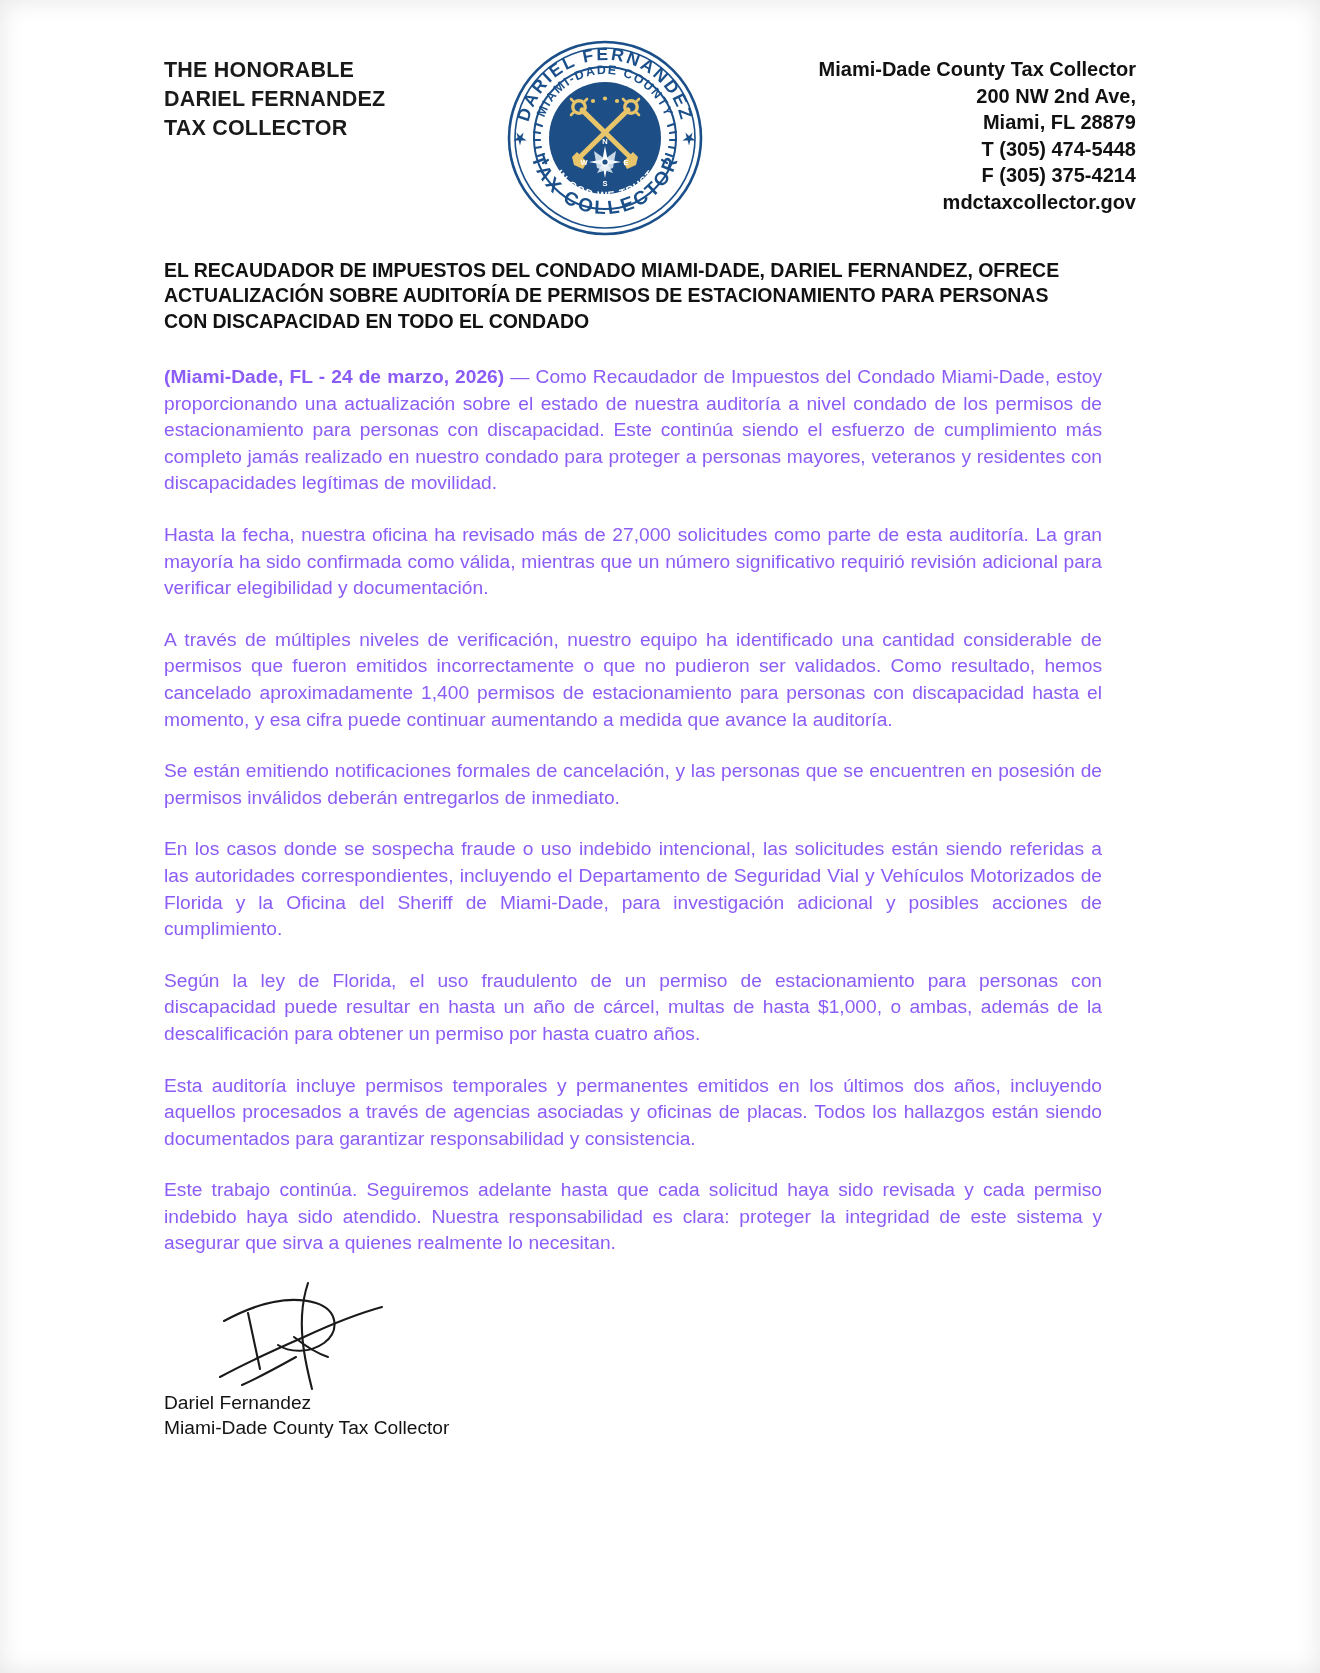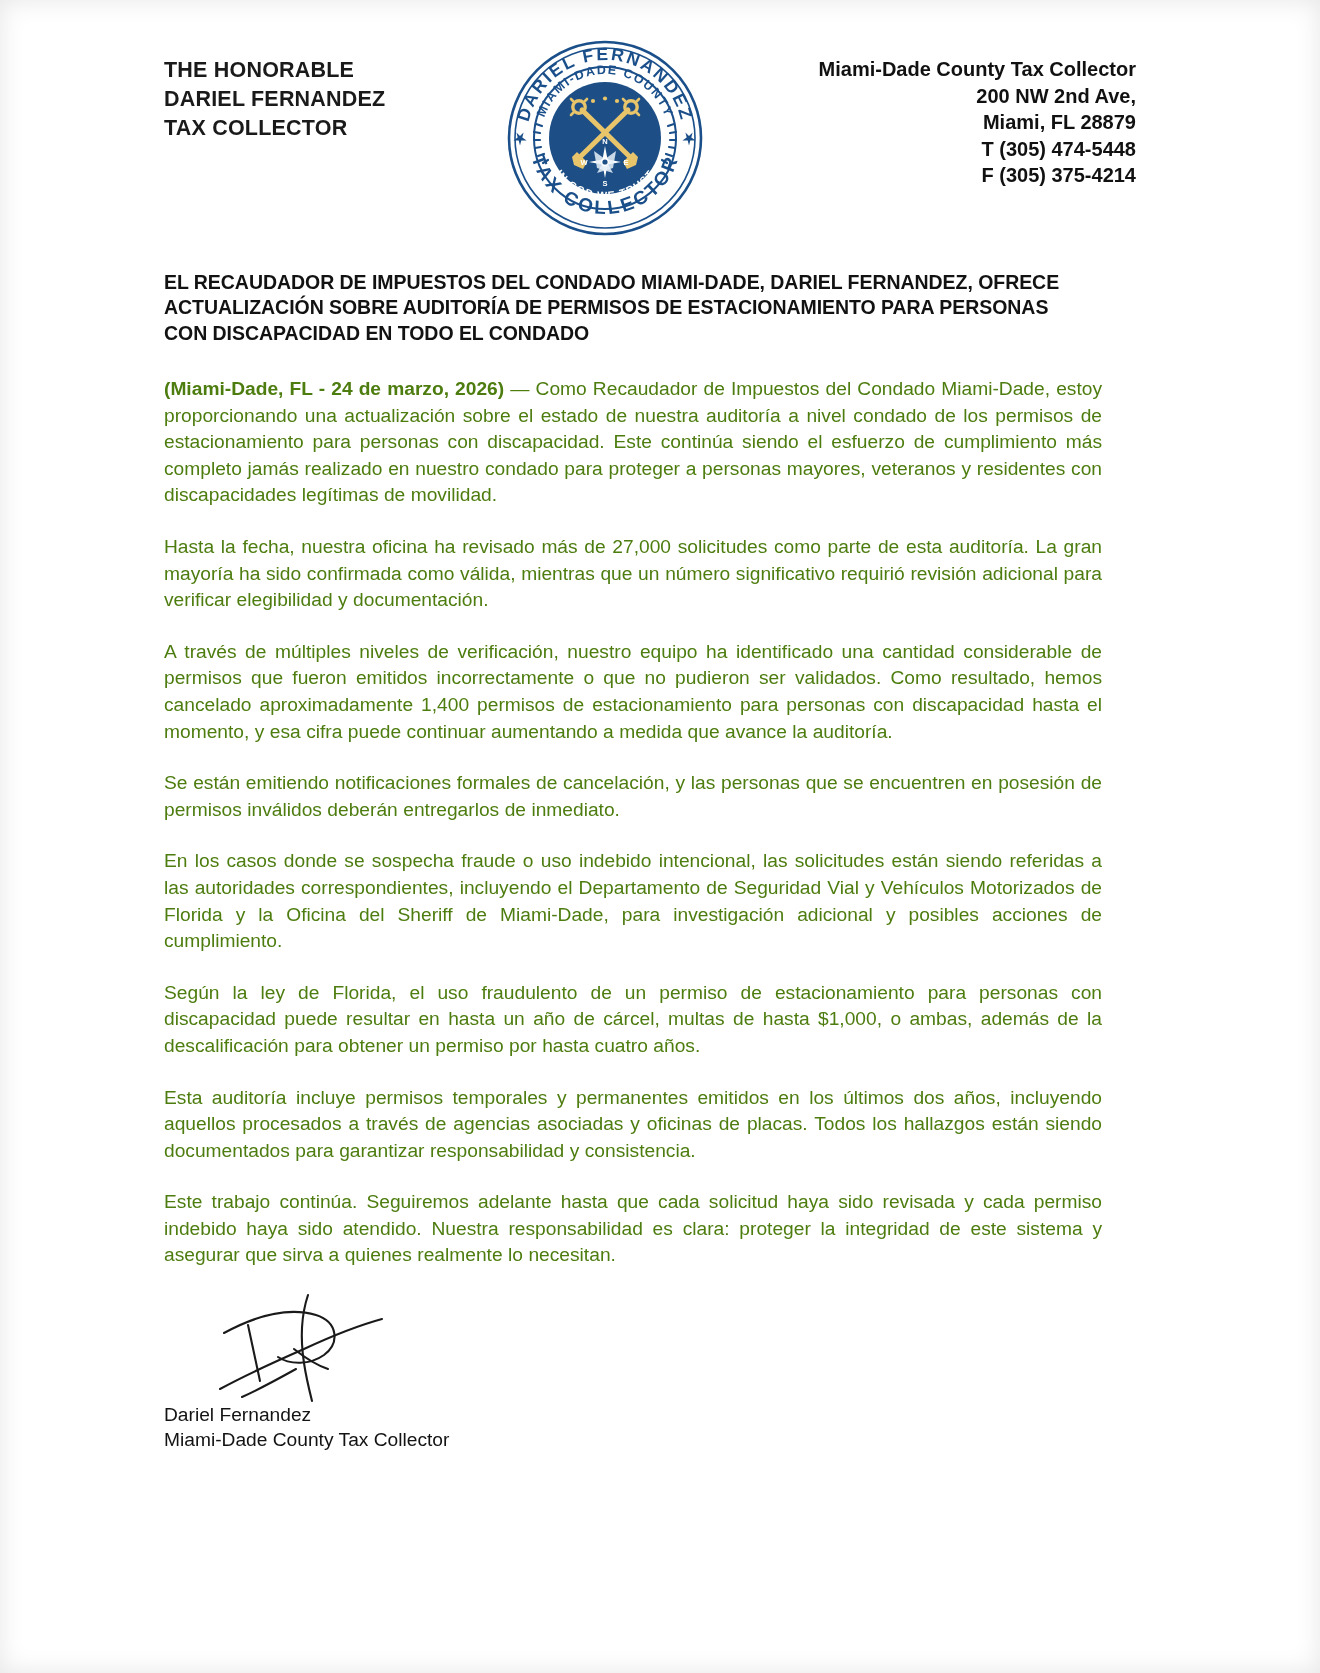--- a/index.html
+++ b/index.html
@@ -73,33 +73,33 @@
 
   
   .content {
     padding: 0 222px 0 152px;
     box-sizing: border-box;
   }
   h1.headline {
     font-size: 19.5px;
     font-weight: bold;
     line-height: 1.30;
-    margin: 32px 0 0 0;
+    margin: 20px 0 0 0;
     text-align: justify;
     color: #121212;
     letter-spacing: -0.05px;
   }
   h1.headline .hl-line { display: block; }
 
   p.para {
     font-size: 19.2px;
     line-height: 1.385;
     text-align: justify;
     margin: 25px 8px 0 0;
-    color: #4d7c0f;
+    color: #8b5cf6;
     word-spacing: 0.1px;
   }
   p.para:first-of-type { margin-top: 30px; }
   p.para b { font-weight: bold; }
 
   
   .sig-wrap {
     margin-top: 16px;
     height: 118px;
     position: relative;
@@ -234,20 +234,21 @@
           </g>
         </svg>
       </div>
 
       <div class="lh-right">
         <div>Miami-Dade County Tax Collector</div>
         <div>200 NW 2nd Ave,</div>
         <div>Miami, FL 28879</div>
         <div>T (305) 474-5448</div>
         <div>F (305) 375-4214</div>
+        <div>mdctaxcollector.gov</div>
       </div>
     </div>
 
     <div class="content">
 
       <h1 class="headline">
         <span class="hl-line">EL RECAUDADOR DE IMPUESTOS DEL CONDADO MIAMI-DADE, DARIEL FERNANDEZ, OFRECE</span>
         <span class="hl-line">ACTUALIZACIÓN SOBRE AUDITORÍA DE PERMISOS DE ESTACIONAMIENTO PARA PERSONAS</span>
         <span class="hl-line">CON DISCAPACIDAD EN TODO EL CONDADO</span>
       </h1>

